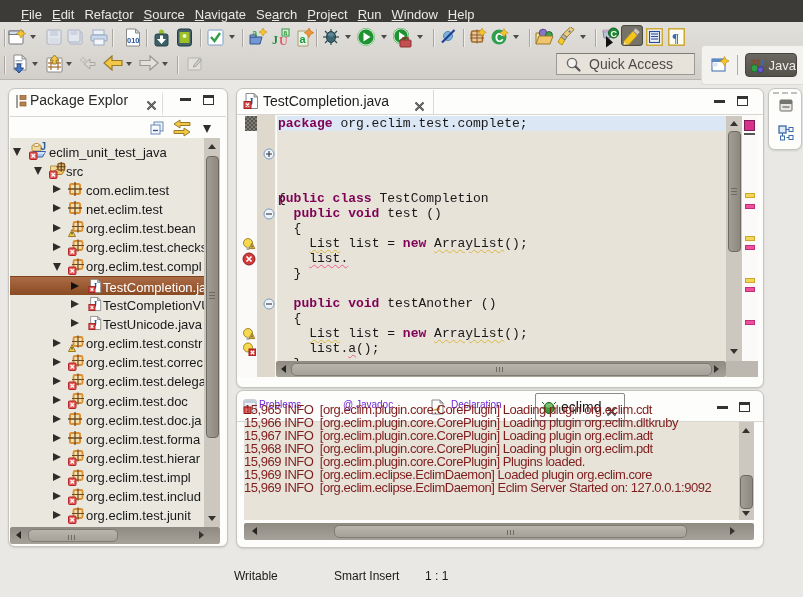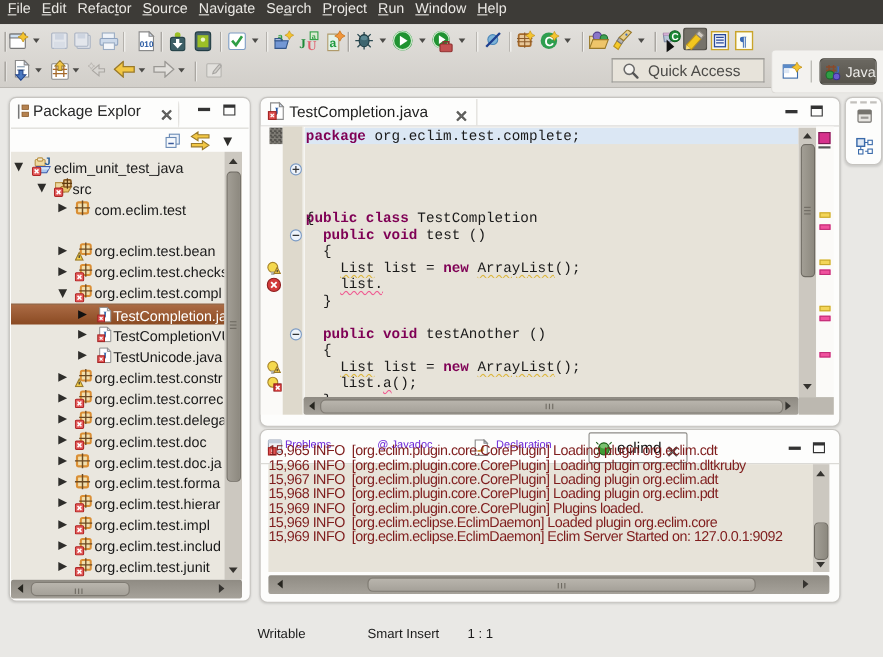--- a/index.html
+++ b/index.html
@@ -1,21 +1,21 @@
 <!DOCTYPE html>
 <html><head>
 <meta charset="utf-8">
 <style>
   * { margin:0; padding:0; box-sizing:border-box; }
   html,body { width:803px; height:597px; }
   body { position:relative; overflow:hidden; background:#e9e8e5; font-family:"Liberation Sans",sans-serif; }
   .abs { position:absolute; }
   
   #menubar { left:0; top:0; width:803px; height:22px; background:#3d3b37; color:#eae8e4;
-             font-size:13px; display:flex; align-items:flex-start; padding-left:2px; }
+             font-size:13px; display:flex; align-items:flex-end; padding-left:16px; }
   #menubar span { padding:0 5px; }
   
   #toolbar { left:0; top:22px; width:803px; height:58px;
              background:linear-gradient(#e2e0dc,#d2cfca); border-bottom:1px solid #bab7b2; }
   .tsep { position:absolute; width:2px; height:18px;
           background:linear-gradient(90deg,#aaa7a2 50%,#efeeeb 50%); }
   .ti { position:absolute; }
   .tdrop { position:absolute; width:0; height:0; border-left:3.5px solid transparent;
            border-right:3.5px solid transparent; border-top:4px solid #4c4b48; }
   
@@ -354,20 +354,28 @@
       <span class="tlabel" style="left:56px">src</span>
     </div>
 <div class="trow" style="top:42.3px">
       <span class="tri trir" style="left:43px;top:5px"></span>
       <svg style="left:58px;top:2px;position:absolute" width="14" height="14" viewBox="0 0 14 14">
         <rect x="2" y="2" width="10" height="10" rx="1.5" fill="#f2dfad" stroke="#da8f35" stroke-width="2"></rect>
         <path d="M7 0 v14 M0 7 h14" stroke="#6b4a23" stroke-width="1.3"></path>
       </svg>
       <span class="tlabel" style="left:76px">com.eclim.test</span>
     </div>
+<div class="trow" style="top:61.4px">
+      <span class="tri trir" style="left:43px;top:5px"></span>
+      <svg style="left:58px;top:2px;position:absolute" width="14" height="14" viewBox="0 0 14 14">
+        <rect x="2" y="2" width="10" height="10" rx="1.5" fill="#f2dfad" stroke="#da8f35" stroke-width="2"></rect>
+        <path d="M7 0 v14 M0 7 h14" stroke="#6b4a23" stroke-width="1.3"></path>
+      </svg>
+      <span class="tlabel" style="left:76px">net.eclim.test</span>
+    </div>
 <div class="trow" style="top:80.6px">
       <span class="tri trir" style="left:43px;top:5px"></span>
       <svg style="left:58px;top:1px;position:absolute" width="16" height="17" viewBox="0 0 16 17">
         <rect x="5.5" y="2" width="9" height="9" rx="1.5" fill="#f2dfad" stroke="#da8f35" stroke-width="1.8"></rect>
         <path d="M10 0.5 v12 M4 6.5 h12" stroke="#6b4a23" stroke-width="1.2"></path>
         <path d="M4 9.5 l3.5 7 h-7z" fill="#f5cf4a" stroke="#9a7a2a"></path>
         <line x1="4" y1="12" x2="4" y2="14.5" stroke="#333" stroke-width="1.1"></line>
       </svg>
       <span class="tlabel" style="left:76px">org.eclim.test.bean</span>
     </div>

